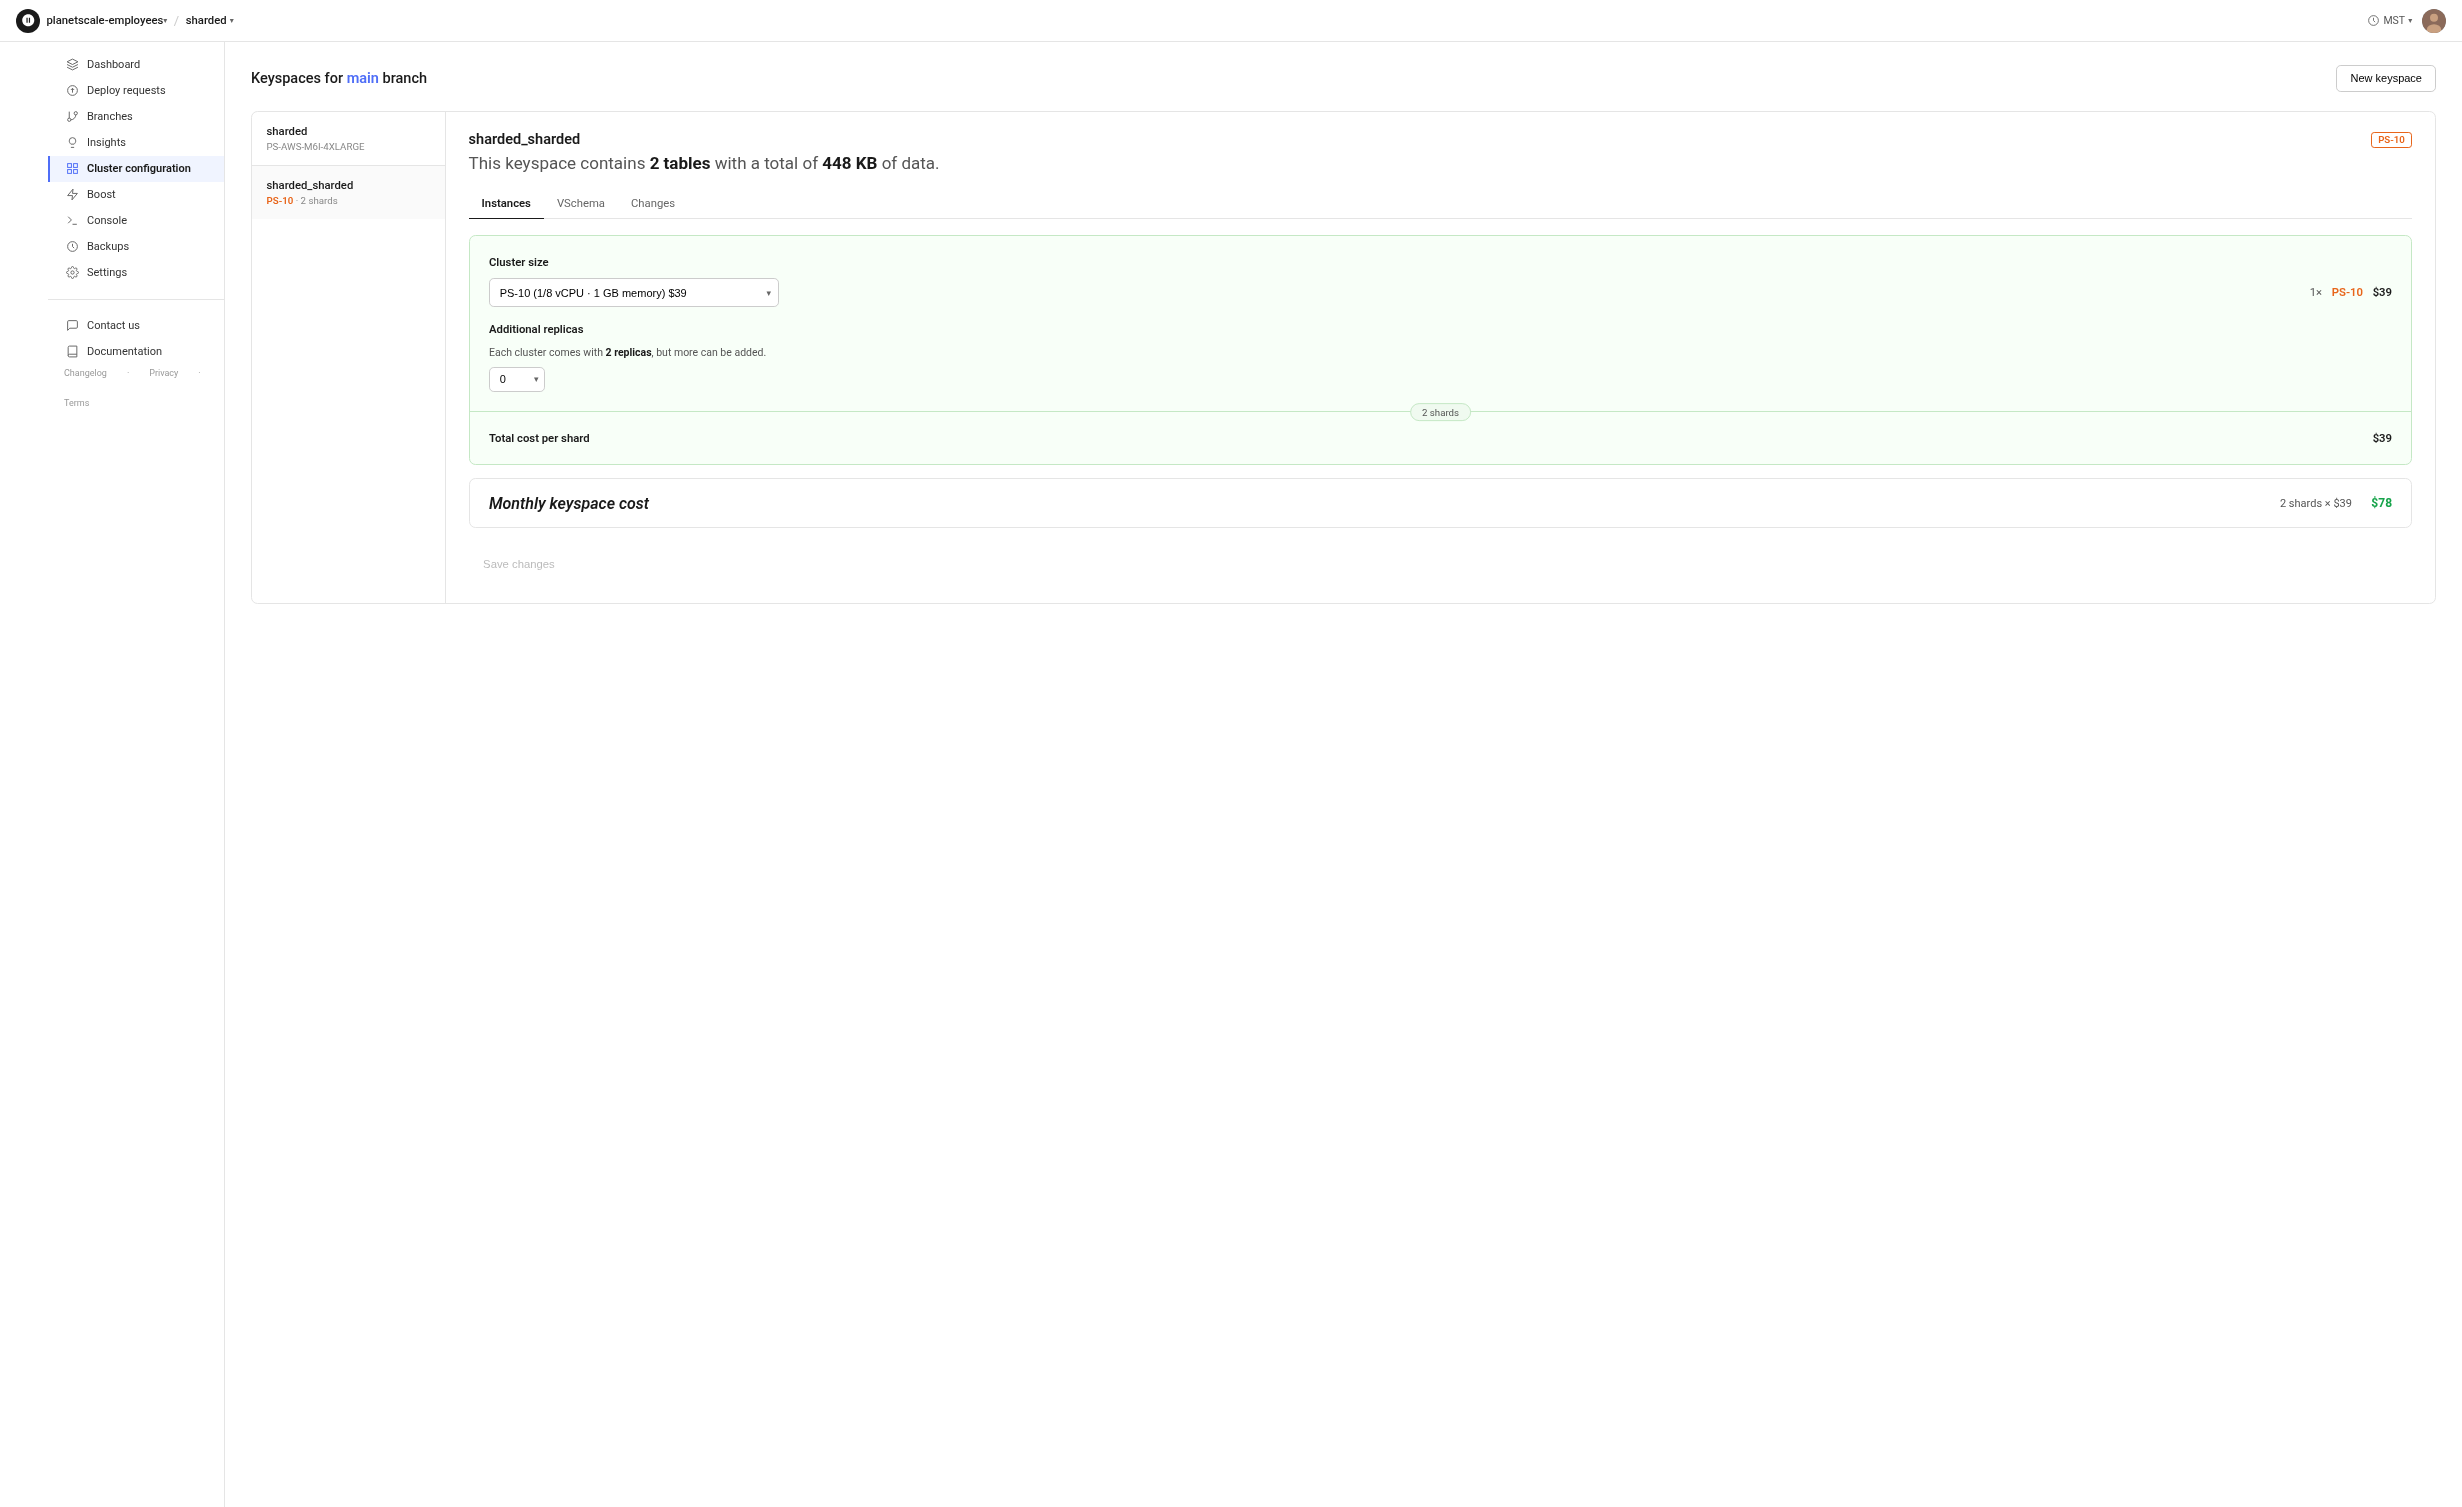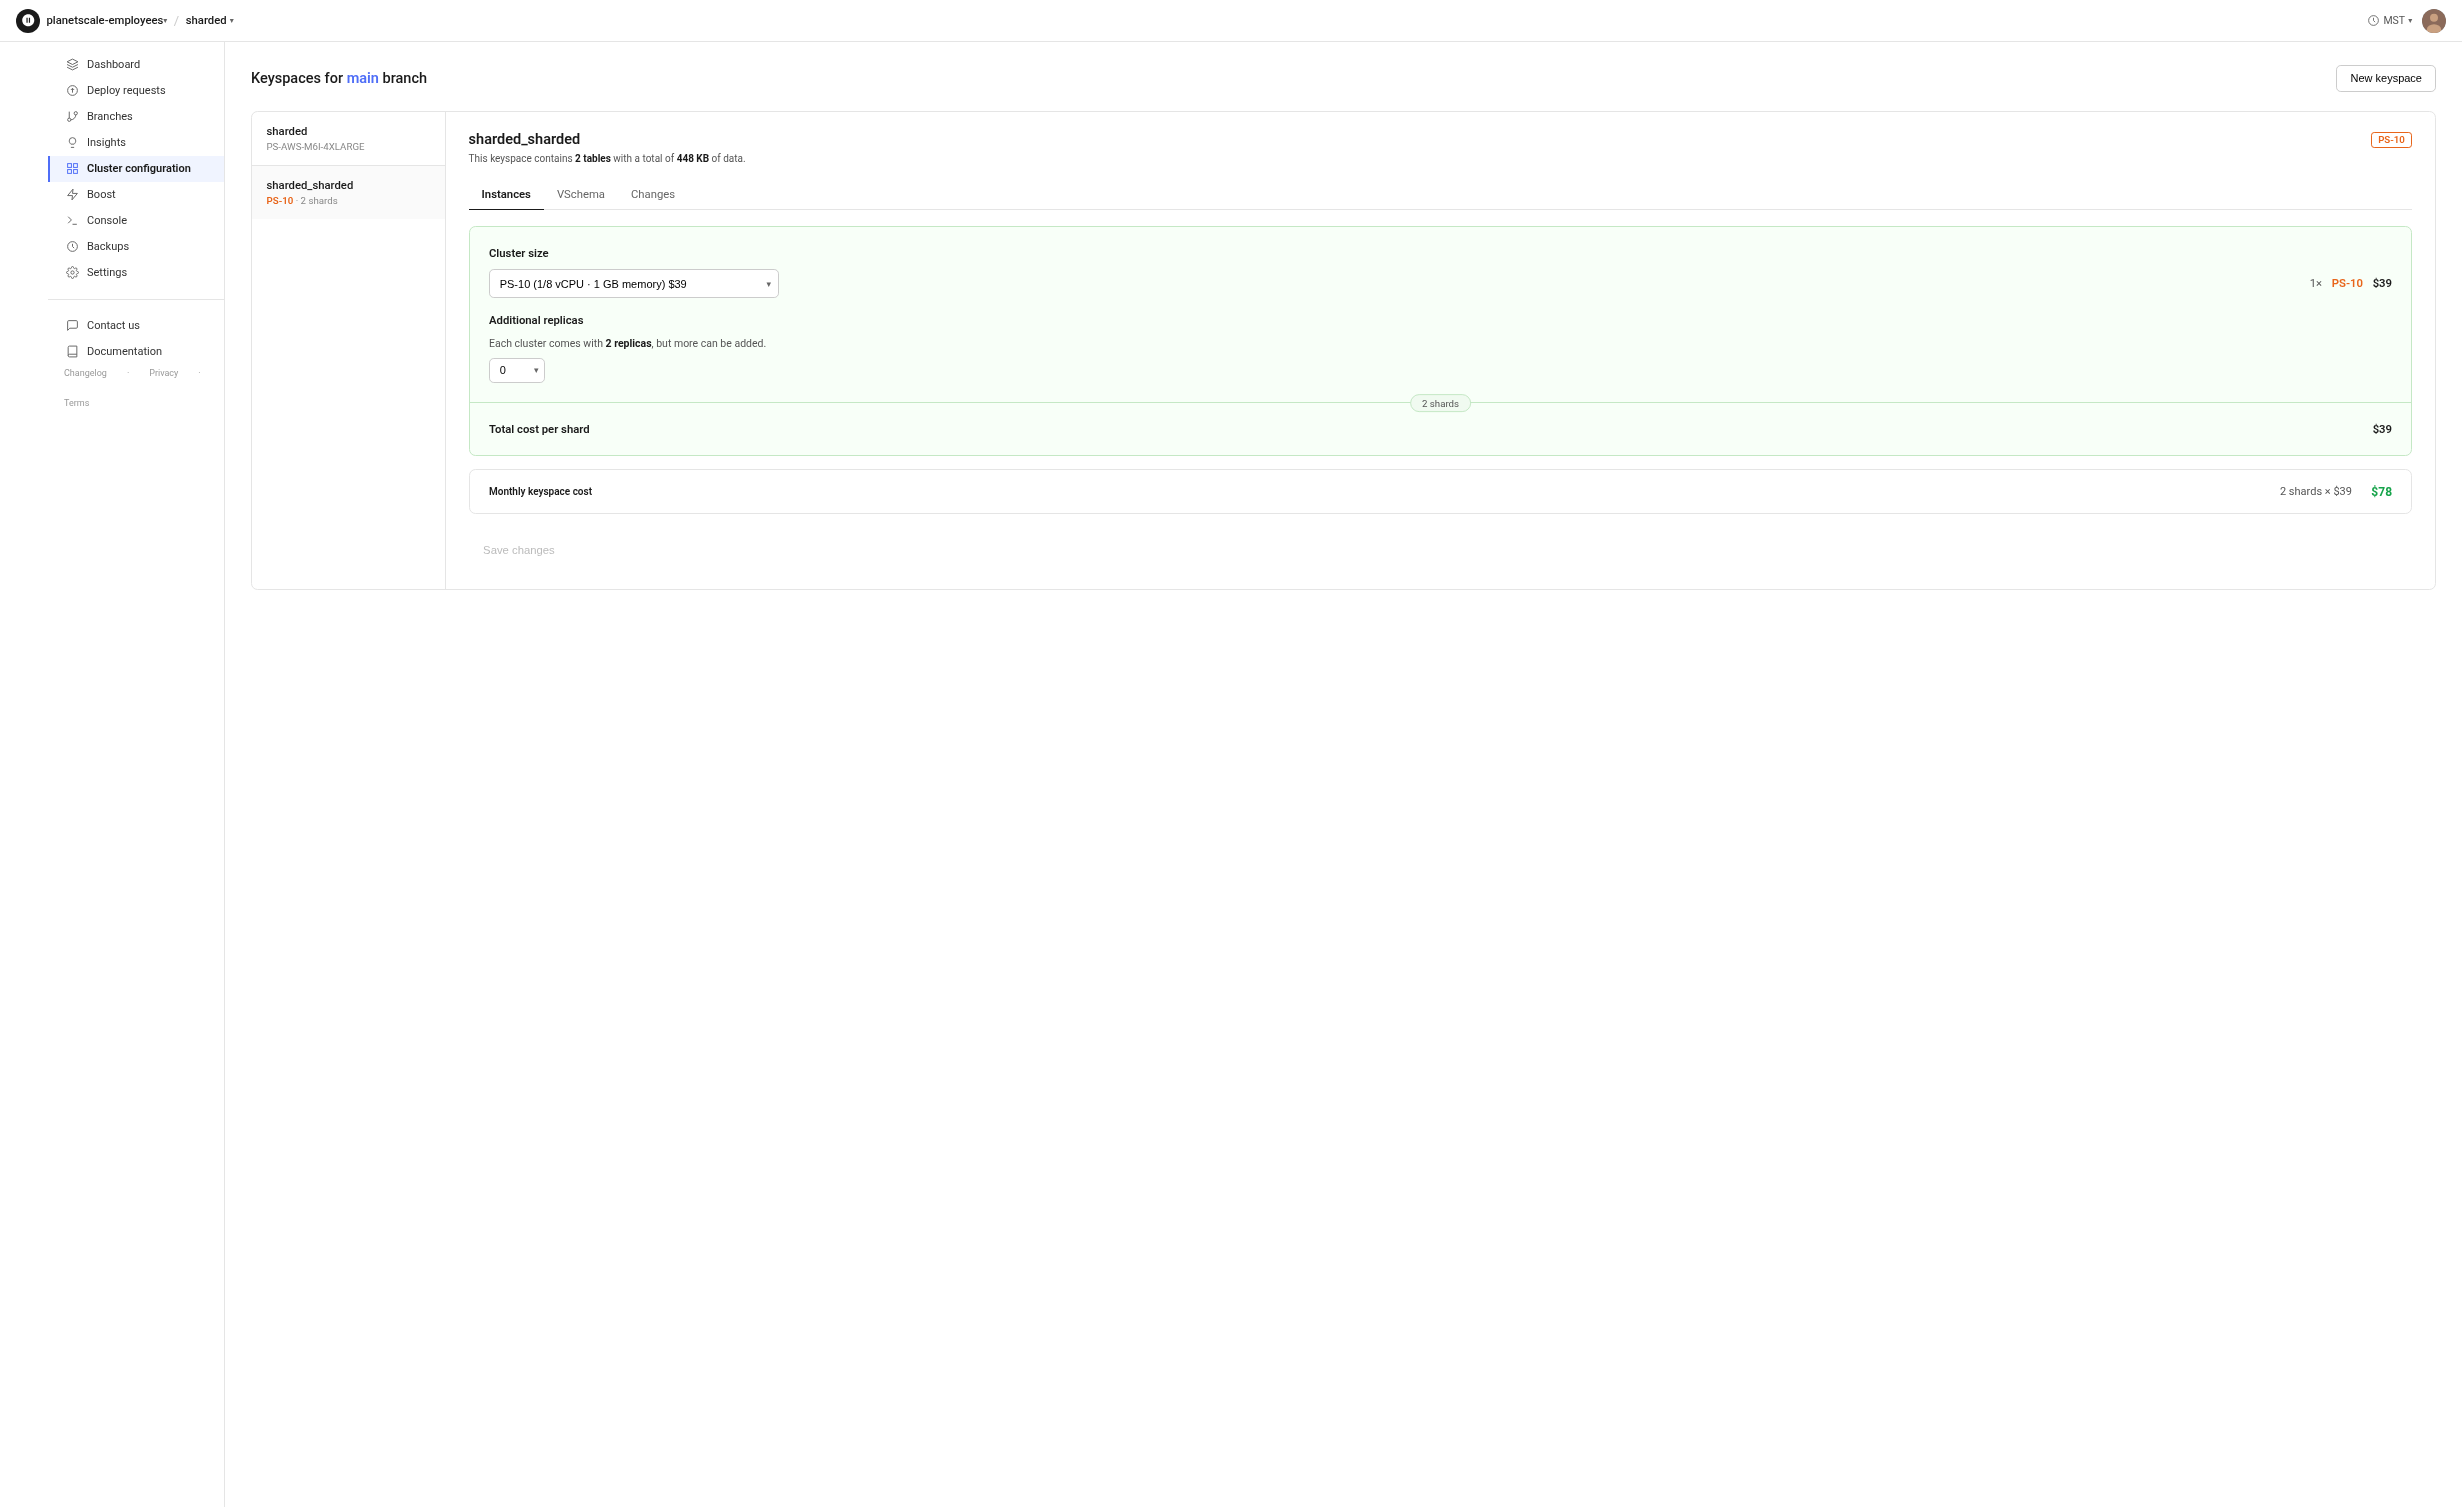--- a/index.html
+++ b/index.html
@@ -77,21 +77,21 @@
     .keyspace-item-shards { font-size: 9.7px; color: #888; }
 
     
     .keyspace-detail { flex: 1; padding: 19.4px 22.6px; }
     .keyspace-detail-header { display: flex; align-items: center; justify-content: space-between; margin-bottom: 4.8px; }
     .keyspace-detail-name { font-size: 14.5px; font-weight: 600; }
     .ps-tag {
       border: 0.8px solid #e8651a; color: #e8651a; font-size: 9.7px; font-weight: 600;
       padding: 1.6px 6.5px; border-radius: 3.2px;
     }
-    .keyspace-detail-desc { font-size: 10px; color: #555; margin-bottom: 16px; }
+    .keyspace-detail-desc { font-size: 17px; color: #555; margin-bottom: 16px; }
     .keyspace-detail-desc strong { color: #1a1a1a; }
 
     
     .tabs { display: flex; gap: 0; border-bottom: 0.8px solid #e5e5e5; margin-bottom: 16px; }
     .tab {
       padding: 8px 13px; cursor: pointer; font-size: 11.3px; color: #666;
       border-bottom: 1.6px solid transparent; margin-bottom: -0.8px;
     }
     .tab.active { color: #1a1a1a; font-weight: 600; border-bottom: 1.6px solid #1a1a1a; }
 
@@ -133,21 +133,21 @@
       display: flex; align-items: center; justify-content: space-between;
       padding-top: 19.4px; font-size: 11.3px; font-weight: 600;
     }
 
     
     .monthly-card {
       border: 0.8px solid #e5e5e5; border-radius: 6.5px; padding: 14.5px 19.4px;
       display: flex; align-items: center; justify-content: space-between;
       margin-bottom: 16px;
     }
-    .monthly-label { font-size: 10px; font-weight: 600; }
+    .monthly-label { font-size: 16px; font-weight: 600; font-style: italic; }
     .monthly-right { display: flex; align-items: center; gap: 19.4px; }
     .monthly-calc { font-size: 11px; color: #555; }
     .monthly-total { font-size: 12px; font-weight: 700; color: #16a34a; }
 
     
     .save-area { padding: 6.5px 0; }
     .btn-save {
       padding: 7.3px 14.5px; border: none; border-radius: 4.8px;
       background: transparent; font-size: 11.3px; color: #bbb; cursor: default;
     }

